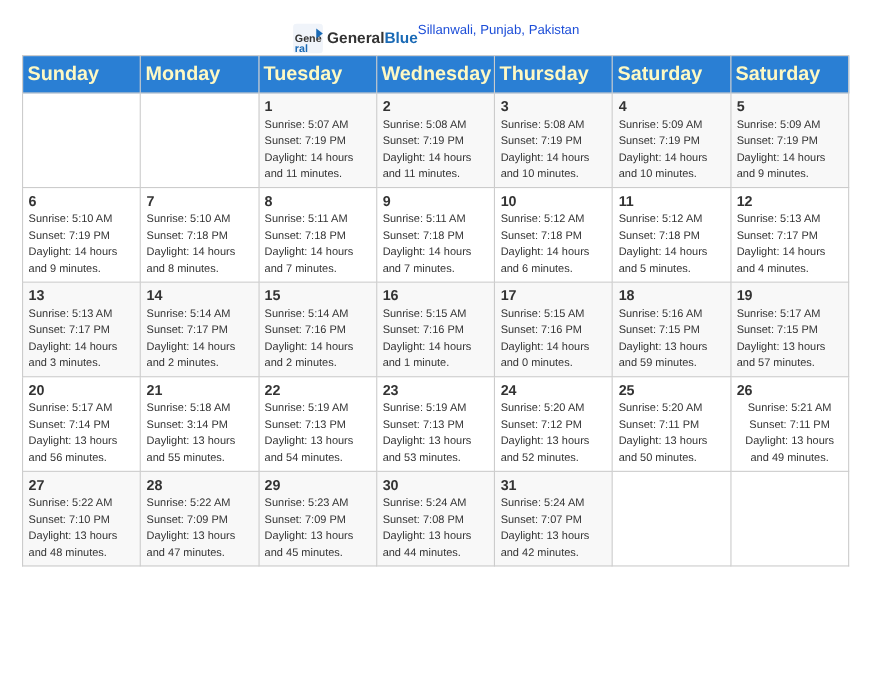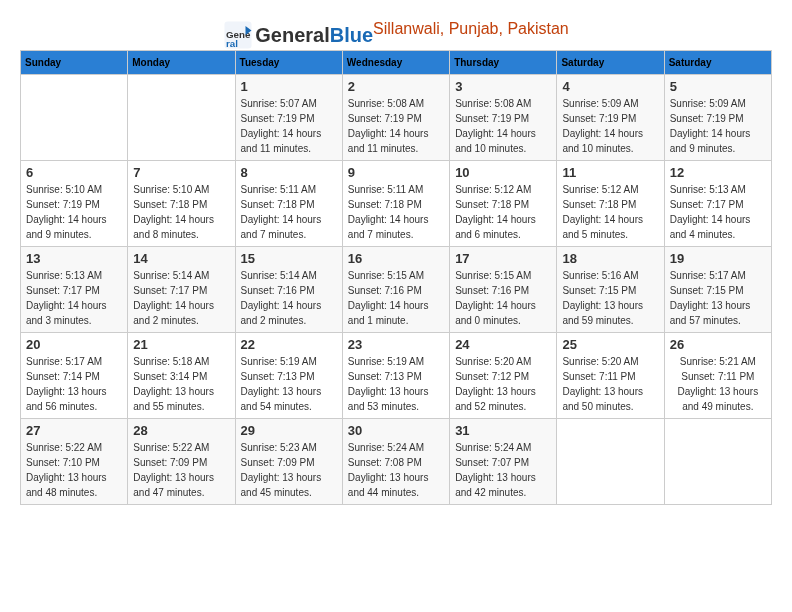--- a/index.html
+++ b/index.html
@@ -13,21 +13,21 @@
     .header {
       display: flex;
       justify-content: center;
       align-items: flex-start;
     }
     .logo {
       display: flex;
       align-items: center;
     }
     .logo-text {
-      font-size: 20px;
+      font-size: 14px;
       font-weight: bold;
       color: #333;
       line-height: 1.1;
     }
     .logo-text span {
       color: #1a6ab5;
     }
     .logo-icon {
       width: 30px;
       height: 30px;
@@ -35,32 +35,32 @@
     }
     .title-block {
       text-align: right;
     }
     .month-title {
       font-size: 36px;
       font-weight: bold;
       color: #333;
     }
     .location-title {
-      font-size: 16px;
-      color: #c2410c;
+      font-size: 12px;
+      color: #1d4ed8;
     }
     table {
       width: 100%;
       border-collapse: collapse;
       table-layout: fixed;
     }
     thead tr th {
       background-color: #2a7fd4;
-      color: #000000;
-      font-size: 10px;
+      color: #fef9c3;
+      font-size: 18px;
       font-weight: bold;
       padding: 6px 4px;
       text-align: left;
       border: 1px solid #ccc;
     }
     tbody tr td {
       border: 1px solid #ccc;
       vertical-align: top;
       padding: 4px 5px;
       font-size: 10px;

